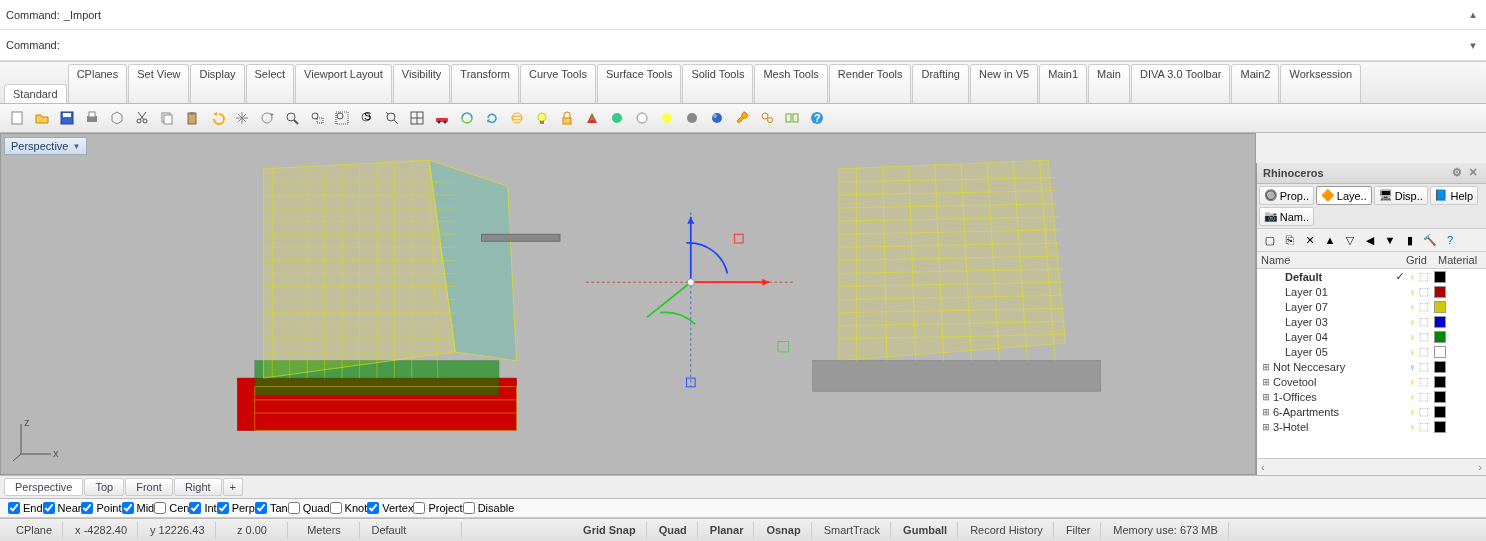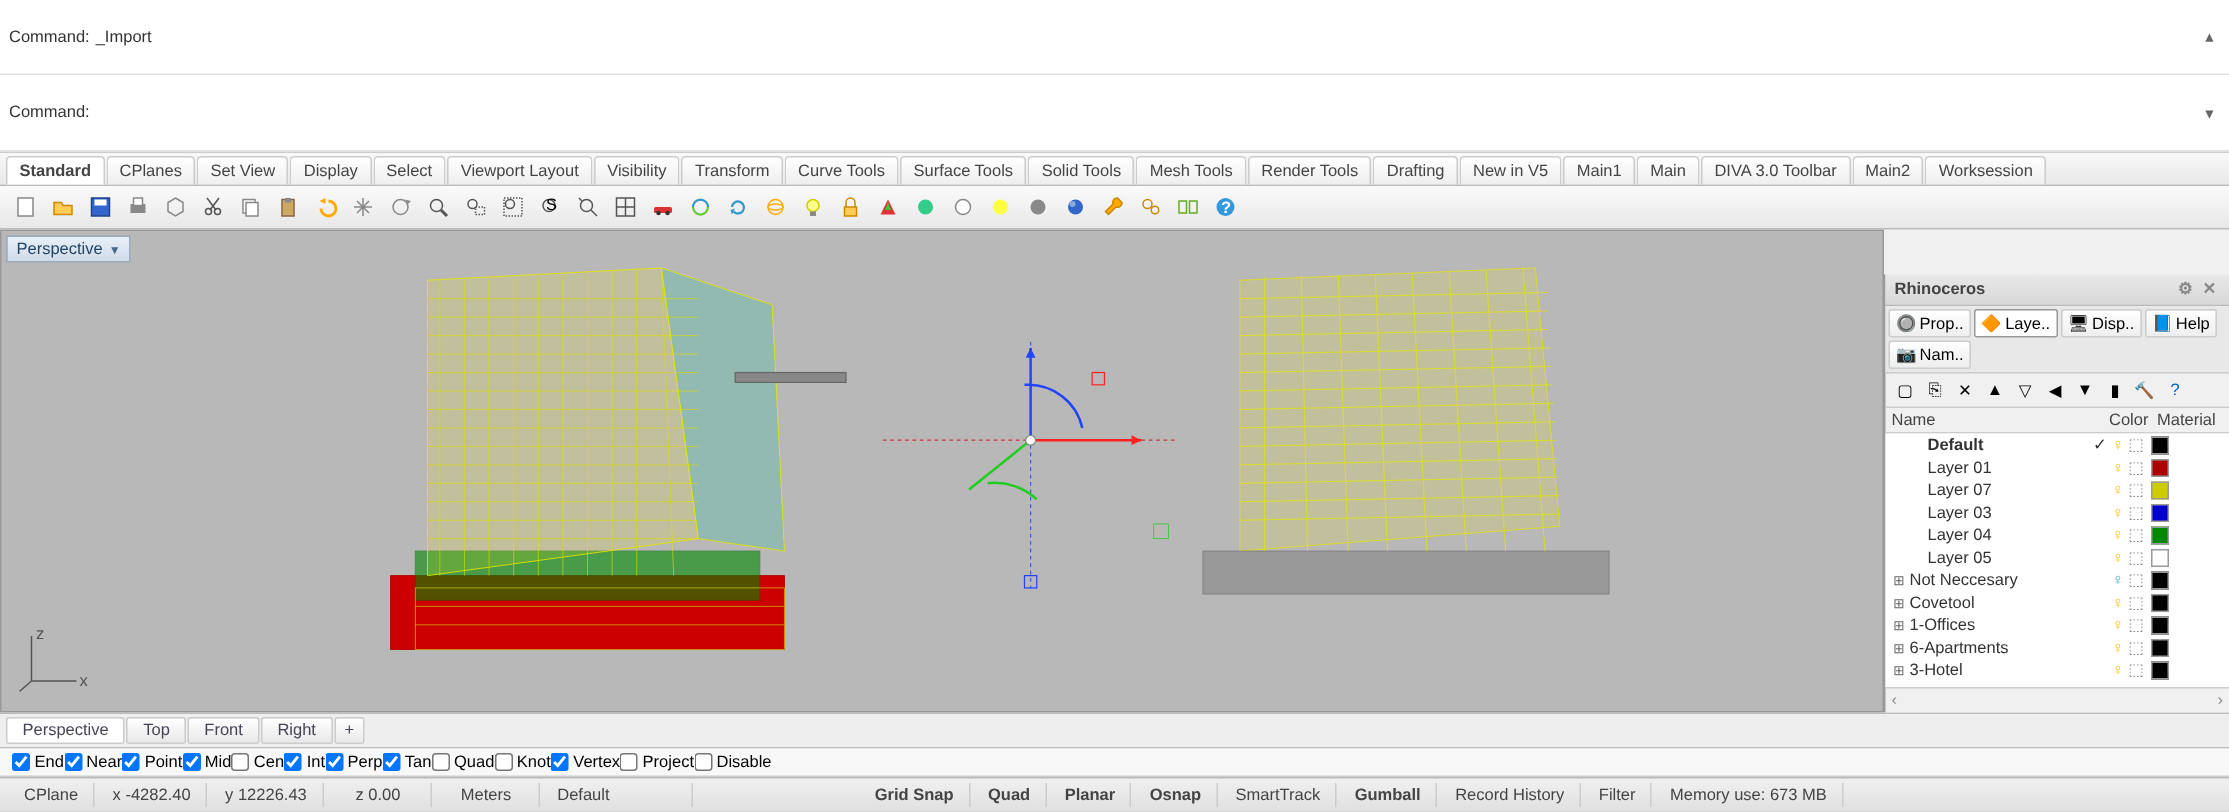--- a/index.html
+++ b/index.html
@@ -1,25 +1,25 @@
 <!DOCTYPE html>
 <html><head>
 <meta charset="utf-8">
 <style>
 * { margin: 0; padding: 0; box-sizing: border-box; font-family: "Segoe UI", Tahoma, sans-serif; font-size: 11px; }
 body { background: #f0f0f0; width: 1486px; height: 541px; overflow: hidden; display: flex; flex-direction: column; }
 .command-area { background: #fff; border-bottom: 1px solid #ccc; }
-.command-line { padding: 18px 6px; border-bottom: 1px solid #e0e0e0; display: flex; align-items: center; }
+.command-line { padding: 8px 6px; border-bottom: 1px solid #e0e0e0; display: flex; align-items: center; }
 .command-label { color: #333; margin-right: 4px; }
 .command-text { color: #333; }
 .command-input { border: none; outline: none; flex: 1; padding: 1px; }
 .arrow-btn { width: 14px; text-align: center; color: #666; cursor: pointer; }
 .tab-strip { display: flex; background: linear-gradient(#f8f8f8,#e8e8e8); border-bottom: 1px solid #bbb; padding: 2px 4px 0; gap: 1px; flex-wrap: wrap; }
 .tab { padding: 3px 8px; background: linear-gradient(#fff,#eee); border: 1px solid #ccc; border-bottom: none; border-radius: 3px 3px 0 0; cursor: pointer; color: #444; white-space: nowrap; }
-.tab.active { background: #fff; font-weight: bold; }
+.tab.active { background: #fff; font-weight: normal; margin-top: 20px; }
 .toolbar { display: flex; padding: 3px 6px; gap: 3px; background: linear-gradient(#fafafa,#e8e8e8); border-bottom: 1px solid #bbb; align-items: center; flex-wrap: wrap; }
 .tool-btn { width: 22px; height: 22px; display: flex; align-items: center; justify-content: center; border: 1px solid transparent; border-radius: 2px; cursor: pointer; }
 .tool-btn svg { width: 16px; height: 16px; }
 .main-area { flex: 1; display: flex; position: relative; overflow: hidden; }
 .viewport { flex: 1; background: #b8b8b8; position: relative; border: 1px solid #999; }
 .viewport-label { position: absolute; top: 3px; left: 3px; background: linear-gradient(#e8f0f8,#d0dce8); border: 1px solid #9ab; padding: 2px 6px; display: flex; align-items: center; gap: 4px; font-size: 11px; color: #246; }
 .viewport-label .drop { font-size: 8px; color: #468; }
 .right-panel { width: 230px; background: #f0f0f0; border-left: 1px solid #999; display: flex; flex-direction: column; margin-top: 30px; }
 .panel-header { background: linear-gradient(#e8e8e8,#d8d8d8); padding: 3px 6px; display: flex; align-items: center; border-bottom: 1px solid #bbb; font-weight: bold; color: #444; }
 .panel-header .spacer { flex: 1; }
@@ -431,21 +431,21 @@
       <span class="lt-btn">▽</span>
       <span class="lt-btn">◀</span>
       <span class="lt-btn">▼</span>
       <span class="lt-btn">▮</span>
       <span class="lt-btn">🔨</span>
       <span class="lt-btn" style="color:#06c">?</span>
     </div>
     <div class="layer-header">
       <span class="c-name">Name</span>
       <span class="c-icons"></span>
-      <span class="c-color">Color</span>
+      <span class="c-color">Grid</span>
       <span class="c-mat">Material</span>
     </div>
     <div class="layer-list" id="layer-list">
         <div class="layer-row">
           <span class="exp"></span>
           <span class="indent"></span>
           <span class="lname" style="font-weight:bold">Default</span>
           <span class="check">✓</span>
           <span class="bulb" style="color:#fb0">♀</span>
           <span class="lock">⬚</span>

